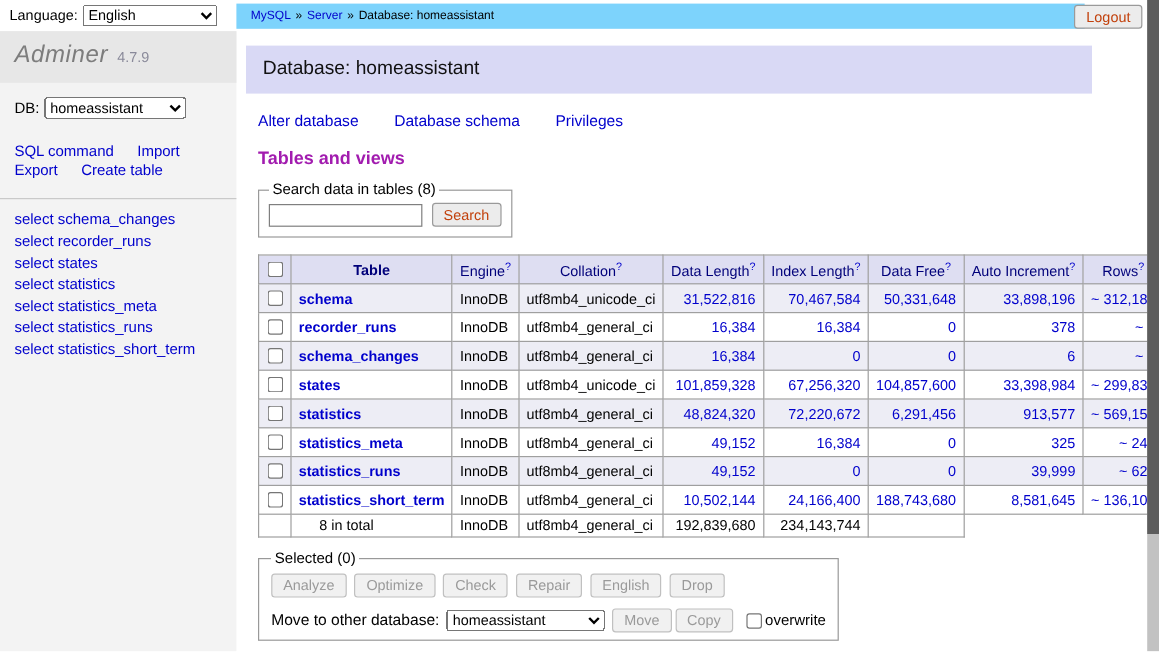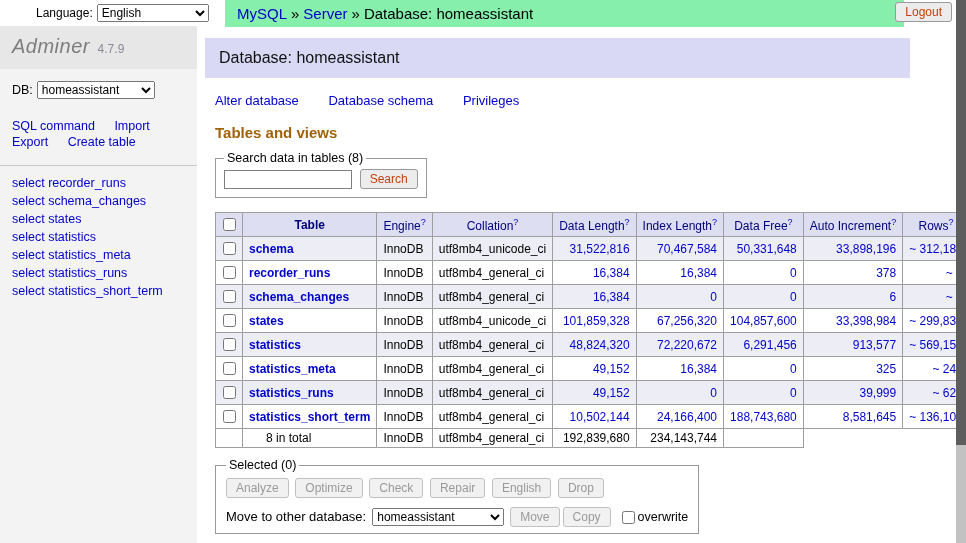--- a/index.html
+++ b/index.html
@@ -3,24 +3,24 @@
 <meta charset="utf-8">
 <style>
   * { box-sizing: border-box; }
   html,body { margin:0; padding:0; }
   body { font-family:"Liberation Sans", sans-serif; font-size:13px; color:#000; background:#fff; }
   a { color:#0000cc; text-decoration:none; cursor:pointer; }
 
   .screen { position:relative; width:966px; height:543px; overflow:hidden; background:#fff; }
 
   
-  .topbar { display:flex; height:26px; align-items:flex-start;padding-left:28px; }
+  .topbar { display:flex; height:26px; align-items:center; }
   .lang-cell { width:197px; background:#fff; padding:4px 8px; font-size:12px; white-space:nowrap; }
   .lang-cell select { font-size:12px; width:112px; margin-left:4px; }
-  .breadcrumb { flex:1; background:#86efac; padding:5px 12px; font-size:15px; white-space:nowrap; }
+  .breadcrumb { flex:1; background:#7dd3fc; padding:5px 12px; font-size:10px; white-space:nowrap; }
   .breadcrumb .sep { color:#000; margin:0 4px; }
   .logout-cell { width:62px; background:#fff; padding:2px 14px 0 0; display:flex; justify-content:flex-end; align-items:flex-start; }
 
   button { font-family:"Liberation Sans", sans-serif; font-size:12px; padding:2px 9px; background:#ececec;
            border:1px solid #9a9a9a; border-radius:3px; color:#c2410c; cursor:pointer; }
   button:disabled { color:#9a9a9a; border-color:#c0c0c0; background:#f1f1f1; cursor:default; }
 
   
   .body-row { display:flex; height:517px; }
 
@@ -35,21 +35,21 @@
   .side-actions div { margin:2px 0; }
   .side-actions a { margin-right:16px; }
   .table-links { list-style:none; margin:10px 0 0; padding:0 12px; font-size:12.5px; }
   .table-links li { margin:4px 0; }
 
   
   .main { flex:1; padding:12px 56px 0 8px; overflow:hidden; }
   .db-title { margin:0; background:#d9d9f5; padding:11px 14px; font-size:16px; font-weight:normal; color:#111; }
   .action-links { margin:15px 0 0 10px; }
   .action-links a { margin-right:26px; }
-  h3 { margin:16px 0 0 10px; font-size:15px; font-weight:bold; color:#a16207; }
+  h3 { margin:16px 0 0 10px; font-size:15px; font-weight:bold; color:#a21caf; }
 
   fieldset { border:1px solid #999; margin:10px 0 0 10px; padding:4px 8px 8px; display:inline-block; }
   legend { font-size:12.5px; padding:0 3px; }
   .search-fieldset input[type=text] { width:128px; height:19px; border:1px solid #7f7f7f; font-size:12px; padding:1px 3px; }
   .search-fieldset button { margin-left:4px; }
 
   
   table { border-collapse:collapse; margin:14px 0 0 10px; font-size:12px; }
   th, td { border:1px solid #9f9f9f; padding:2px 6px; white-space:nowrap; }
   thead th { background:#dedef2; font-weight:normal; text-align:center; }
@@ -113,22 +113,22 @@
         <div>
           <a>SQL command</a>
           <a>Import</a>
         </div>
         <div>
           <a>Export</a>
           <a>Create table</a>
         </div>
       </div>
       <ul class="table-links">
+        <li><a>select schema_changes</a></li>
         <li><a>select recorder_runs</a></li>
-        <li><a>select schema_changes</a></li>
         <li><a>select states</a></li>
         <li><a>select statistics</a></li>
         <li><a>select statistics_meta</a></li>
         <li><a>select statistics_runs</a></li>
         <li><a>select statistics_short_term</a></li>
       </ul>
     </aside>
 
     <main class="main">
       <h2 class="db-title">Database: homeassistant</h2>

